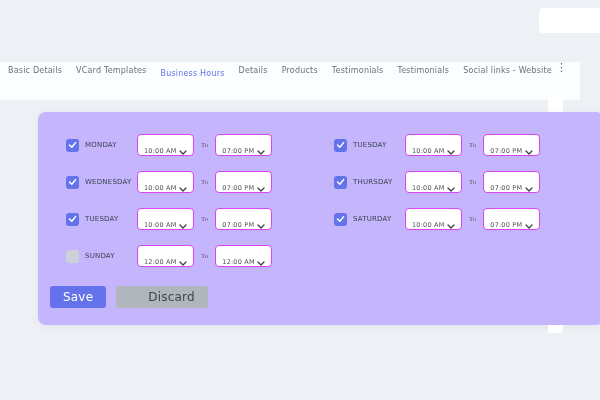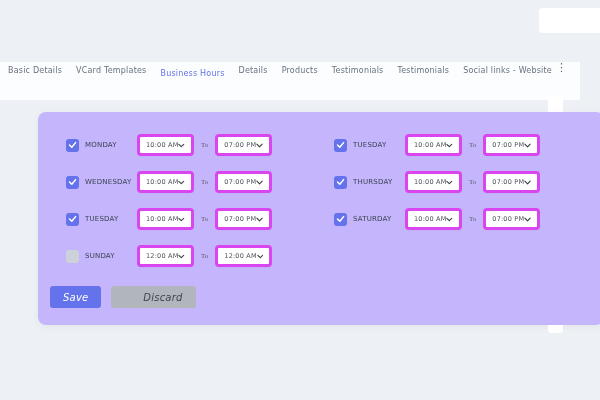--- a/index.html
+++ b/index.html
@@ -63,31 +63,31 @@
     cursor:pointer;
   }
   .checkbox.unchecked{background:var(--cb-off);}
   .checkbox.unchecked svg{opacity:0;}
   .day-label{
     margin-left:6px;width:52px;flex:none;
     font-size:7px;color:#3a4250;letter-spacing:0.2px;white-space:nowrap;
   }
   .time-select{
     width:57px;height:22px;flex:none;
-    border:3px solid #d946ef;border-radius:4px;background:#fff;
-    display:flex;align-items:center;justify-content:space-between;
+    border:1px solid #d946ef;border-radius:4px;background:#fff;
+    display:flex;align-items:flex-end;justify-content:space-between;
     padding:0 6px;cursor:pointer;
     box-shadow:0 1px 2px rgba(0,0,0,0.02);
   }
   .time-value{font-size:6.5px;color:#4b5158;letter-spacing:0.2px;white-space:nowrap;}
   .to-label{font-size:7px;color:#555d66;margin:0 7px;font-family:Liberation Serif, serif;}
   .actions{position:absolute;left:12px;top:174px;display:flex;gap:10px;}
   .btn{
     height:22px;padding:0 13px;border:none;border-radius:3px;
-    font-family:inherit;font-size:10px;letter-spacing:0.2px;cursor:pointer;font-style:italic;
+    font-family:inherit;font-size:12px;letter-spacing:0.2px;cursor:pointer;
   }
   .btn-save{background:var(--btn-save);color:#ffffff;}
   .btn-discard{background:var(--btn-discard);color:#3f454d;padding-left:32px;}
   
   .notch-fragment{
     position:absolute;left:548px;top:325px;width:15px;height:8px;
     background:#ffffff;border-radius:0 0 3px 3px;
   }
 </style>
 </head>

